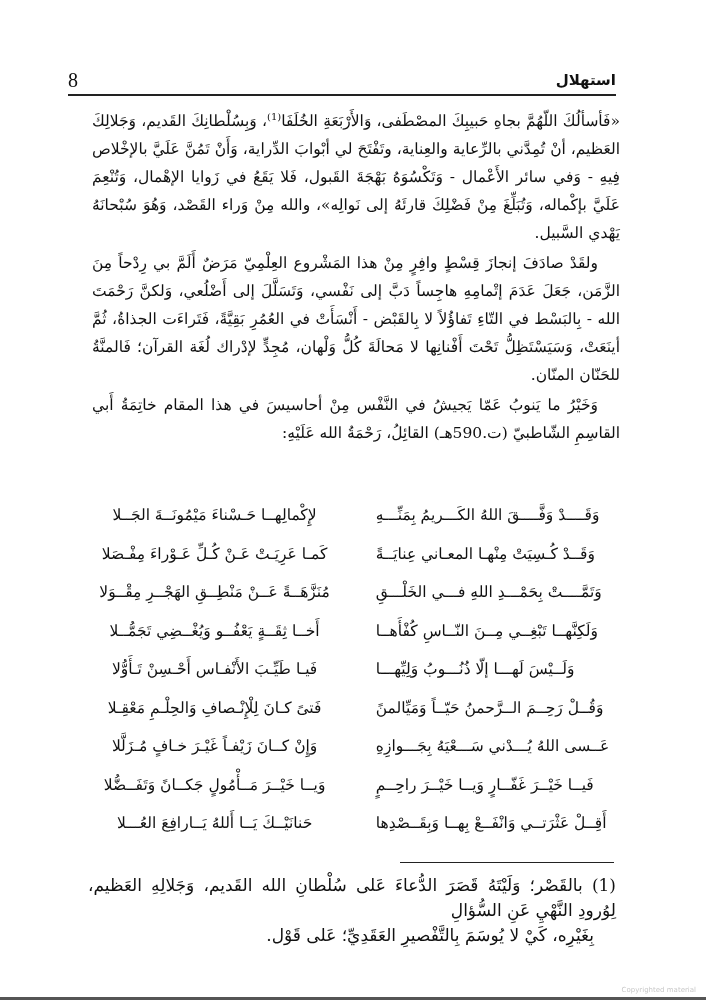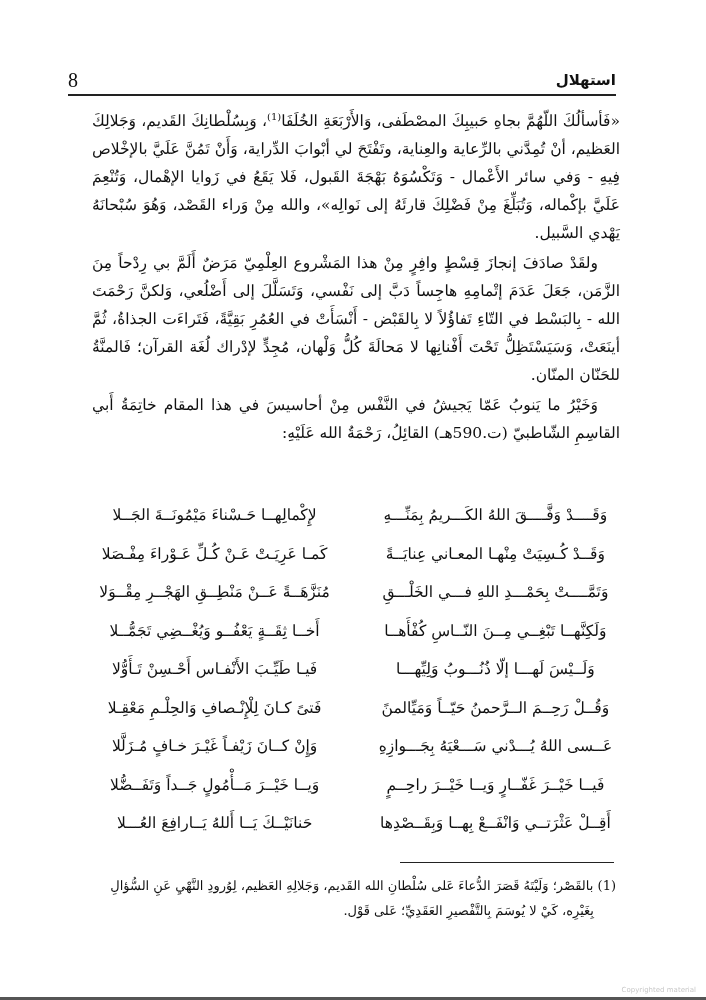--- a/index.html
+++ b/index.html
@@ -20,28 +20,28 @@
     direction: rtl; text-align: justify; font-size: 15.5px; line-height: 28px;
   }
   .body-text p { margin: 0 0 2px 0; text-indent: 0; }
   .body-text p.indent { text-indent: 22px; }
   .footnote-ref { font-size: 10px; vertical-align: super; }
   .poem {
     position: absolute; left: 95px; width: 520px; top: 496px;
     direction: rtl; font-size: 15.5px;
   }
   .verse { display: flex; justify-content: space-between; height: 38.5px; align-items: center; }
-  .hemistich { width: 46%; white-space: nowrap; text-align: center; }
+  .hemistich { width: 46%; white-space: nowrap; text-align: left; }
   .hemistich.second { text-align: center; }
   .footnote-rule {
     position: absolute; left: 400px; width: 214px; top: 862px; border-top: 1.5px solid #222;
   }
   .footnotes {
     position: absolute; left: 88px; width: 528px; top: 873px;
-    direction: rtl; font-size: 13px; line-height: 25px; text-align: justify;
+    direction: rtl; font-size: 17px; line-height: 25px; text-align: justify;
   }
   .footnotes p { margin: 0; }
   .fn-cont { padding-right: 22px; }
   .watermark {
     position: absolute; right: 10px; top: 986px; font-family: "DejaVu Sans", sans-serif;
     font-size: 7px; color: #c8c8c8; direction: ltr; padding-left: 16px;
   }
   .bottom-bar { position: absolute; left: 0; right: 0; top: 997px; height: 3px; background: #555; }
 </style>
 </head>
@@ -84,21 +84,21 @@
     <div class="verse">
         <span class="hemistich">وَقُــلْ رَحِــمَ الــرَّحمنُ حَيّــاً وَمَيِّالمنً</span>
         <span class="hemistich second">فَتىً كـانَ لِلْإِنْـصافِ وَالحِلْـمِ مَعْقِـلا</span>
       </div>
     <div class="verse">
         <span class="hemistich">عَــسى اللهُ يُـــدْني سَـــعْيَهُ بِجَـــوازِهِ</span>
         <span class="hemistich second">وَإِنْ كــانَ زَيْفـاً غَيْـرَ خـافٍ مُـزَلَّلا</span>
       </div>
     <div class="verse">
         <span class="hemistich">فَيــا خَيْــرَ غَفّــارٍ وَيــا خَيْــرَ راحِــمٍ</span>
-        <span class="hemistich second">وَيــا خَيْــرَ مَــأْمُولٍ جَــداً وَتَفَــضُّلا</span>
+        <span class="hemistich second">وَيــا خَيْــرَ مَــأْمُولٍ جَكــانً وَتَفَــضُّلا</span>
       </div>
     <div class="verse">
         <span class="hemistich">أَقِــلْ عَثْرَتــي وَانْفَــعْ بِهــا وَبِقَــصْدِها</span>
         <span class="hemistich second">حَنانَيْــكَ يَــا أَللهُ يَــارافِعَ العُـــلا</span>
       </div>
   </div>
 
   <div class="footnote-rule"></div>
 
   <div class="footnotes">

